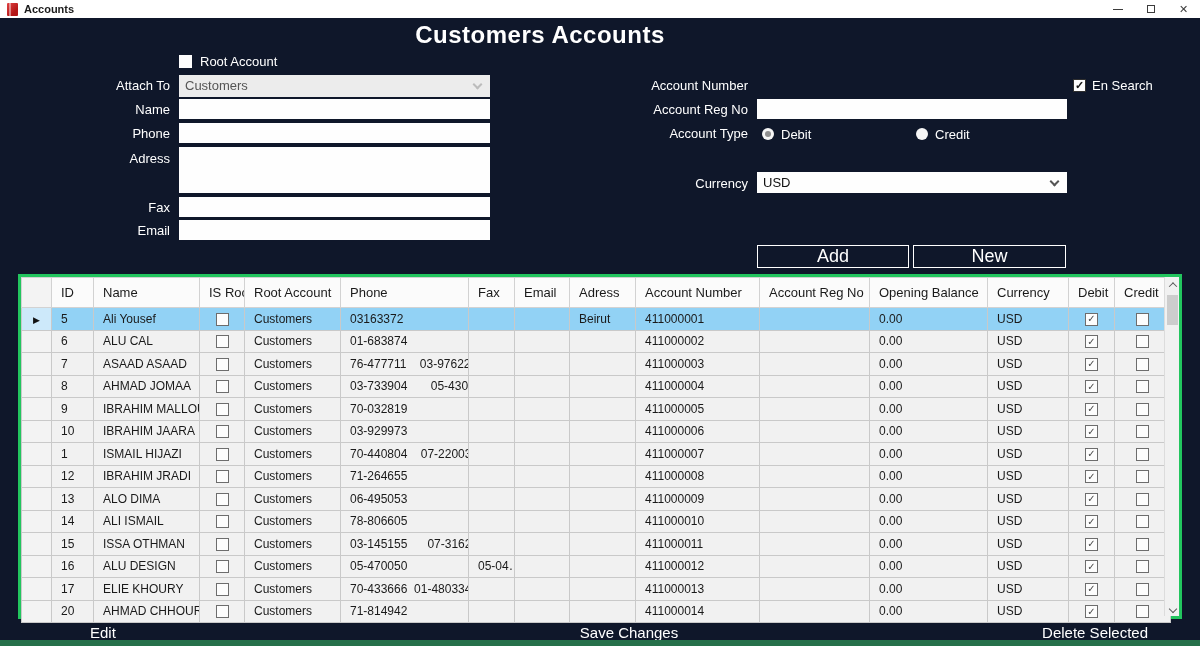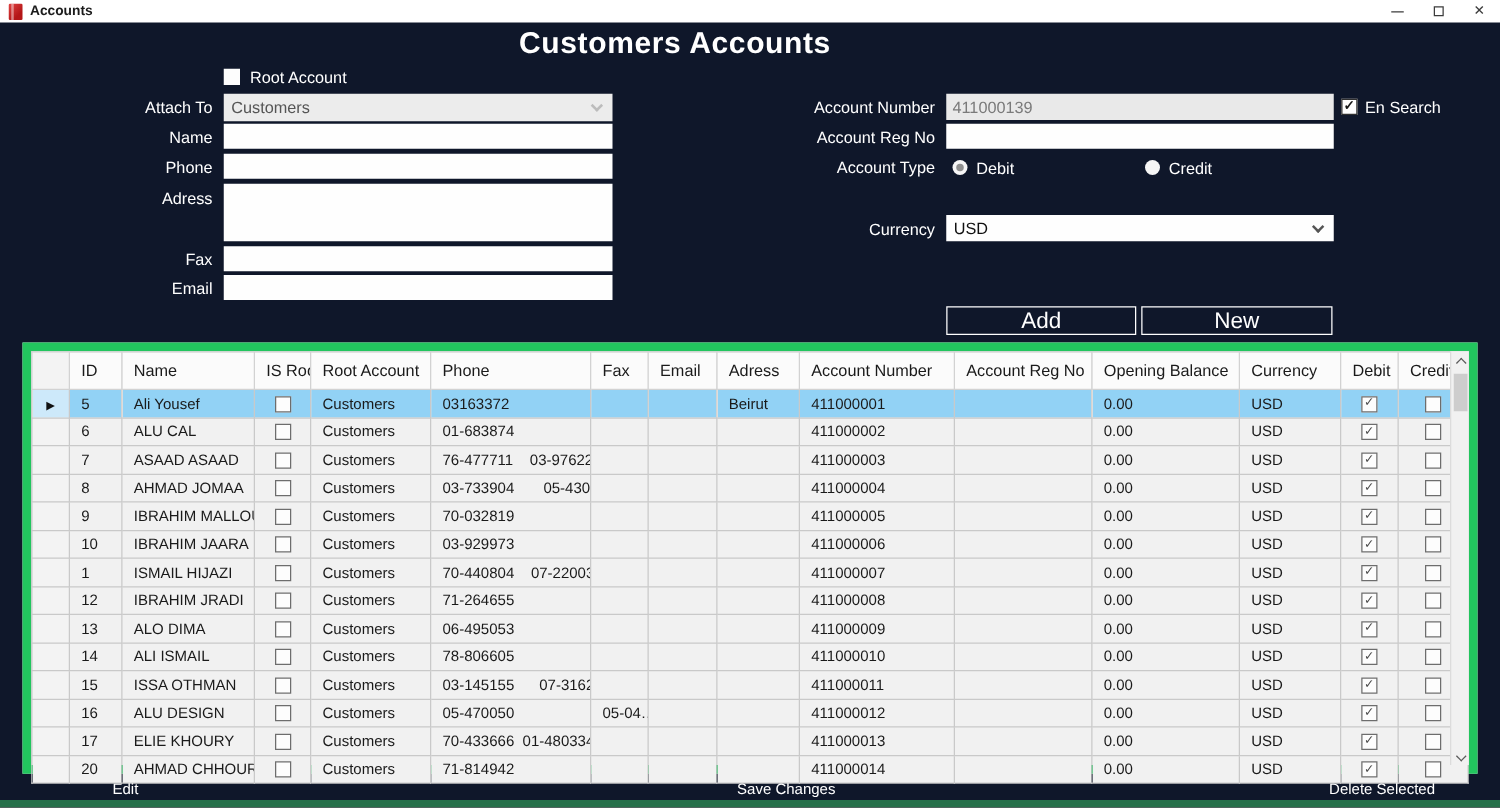--- a/index.html
+++ b/index.html
@@ -34,42 +34,42 @@
   .chev{position:absolute;right:9px;top:6px;width:7px;height:7px;border-right:2px solid #8a8a8a;border-bottom:2px solid #8a8a8a;transform:rotate(45deg);}
   .combo.disabled .chev{border-color:#bcbcbc;}
 
   .formcheck{position:absolute;width:13px;height:13px;background:#fdfdfd;display:inline-flex;align-items:center;justify-content:center;font-size:11px;font-weight:700;color:#151515;line-height:1;}
   .radio{position:absolute;width:12px;height:12px;border-radius:50%;background:#f6f6f6;}
   .radio.sel::after{content:"";position:absolute;left:3px;top:3px;width:6px;height:6px;border-radius:50%;background:#8f8f8f;}
 
   .gbtn{position:absolute;height:23px;background:transparent;border:1px solid #fff;color:#fff;font-size:18px;font-family:inherit;cursor:pointer;}
 
   
-  .grid-wrap{position:absolute;left:18px;top:256px;width:1164px;height:345px;background:#f0f0f0;border:7px solid #22c55e;}
+  .grid-wrap{position:absolute;left:18px;top:256px;width:1164px;height:345px;background:#f0f0f0;border:3px solid #22c55e;}
   table.grid{border-collapse:collapse;table-layout:fixed;width:1149px;font-size:12px;color:#1a1a1a;}
   table.grid th{height:30px;background:#fbfbfb;border:1px solid #d2d2d2;font-weight:400;font-size:13px;text-align:left;padding:0 0 0 9px;white-space:nowrap;overflow:hidden;}
   table.grid th.rowsel{background:#f3f3f3;}
   table.grid td{height:22.5px;background:#f1f1f1;border:1px solid #c9c9c9;padding:0 0 0 9px;white-space:pre;overflow:hidden;}
   table.grid td.rowsel{background:#f3f3f3;padding:0;text-align:center;}
   table.grid td.center{text-align:center;padding:0;}
   table.grid tr.selected td{background:#92d2f5;}
   table.grid tr.selected td.rowsel{background:#cde9fa;}
   .arrow{font-size:9px;color:#111;}
   .gcheck{display:inline-flex;width:13px;height:13px;border:1px solid #6d6d6d;background:#fdfdfd;align-items:center;justify-content:center;font-size:10px;color:#4a4a4a;line-height:1;vertical-align:middle;}
 
   
   .vscroll{position:absolute;top:0;right:0;width:15px;height:100%;background:#f1f1f1;border-left:1px solid #dcdcdc;}
   .vs-arrow{position:absolute;left:0;width:15px;height:15px;display:flex;align-items:center;justify-content:center;}
   .vs-arrow span{width:6px;height:6px;border-right:1.5px solid #5a5a5a;border-bottom:1.5px solid #5a5a5a;}
   .vs-up{top:0;} .vs-up span{transform:rotate(-135deg) translate(-1px,-1px);}
   .vs-down{bottom:0;} .vs-down span{transform:rotate(45deg);}
   .vs-thumb{position:absolute;left:2px;top:18px;width:11px;height:30px;background:#cdcdcd;}
 
   
-  .footer-item{position:absolute;top:606px;color:#fff;font-size:12px;cursor:pointer;}
+  .footer-item{position:absolute;top:606px;color:#fff;font-size:15px;cursor:pointer;}
   .bottom-strip{position:absolute;left:0;bottom:0;width:100%;height:6px;background:#26704a;}
 </style>
 </head>
 <body>
 
 <div class="window">
 
   <div class="titlebar">
     <span class="app-icon"></span>
     <span class="tb-title">Accounts</span>
@@ -107,21 +107,20 @@
     <span class="flabel" style="left:20px;top:133px;width:150px;">Adress</span>
     <textarea class="tinput" style="left: 179px; top: 129px; width: 311px; height: 46px;"></textarea>
 
     <span class="flabel" style="left:20px;top:182px;width:150px;">Fax</span>
     <input class="tinput" style="left: 179px; top: 179px; width: 311px; height: 20px;" value="">
 
     <span class="flabel" style="left:20px;top:205px;width:150px;">Email</span>
     <input class="tinput" style="left: 179px; top: 202px; width: 311px; height: 20px;" value="">
 
     <span class="flabel" style="left:598px;top:60px;width:150px;">Account Number</span>
-    <input class="tinput disabled" style="left: 757px; top: 57px; width: 310px; height: 21px;" value="411000139">
 
     <span class="formcheck" style="left:1073px;top:61px;border:1px solid #2f2f2f;">✓</span>
     <span class="flabel" style="left:1092px;top:60px;text-align:left;">En Search</span>
 
     <span class="flabel" style="left:598px;top:84px;width:150px;">Account Reg No</span>
     <input class="tinput" style="left: 757px; top: 81px; width: 310px; height: 20px;" value="">
 
     <span class="flabel" style="left:598px;top:108px;width:150px;">Account Type</span>
     <span class="radio sel" style="left:762px;top:110px;"></span>
     <span class="flabel" style="left:781px;top:109px;text-align:left;">Debit</span>

